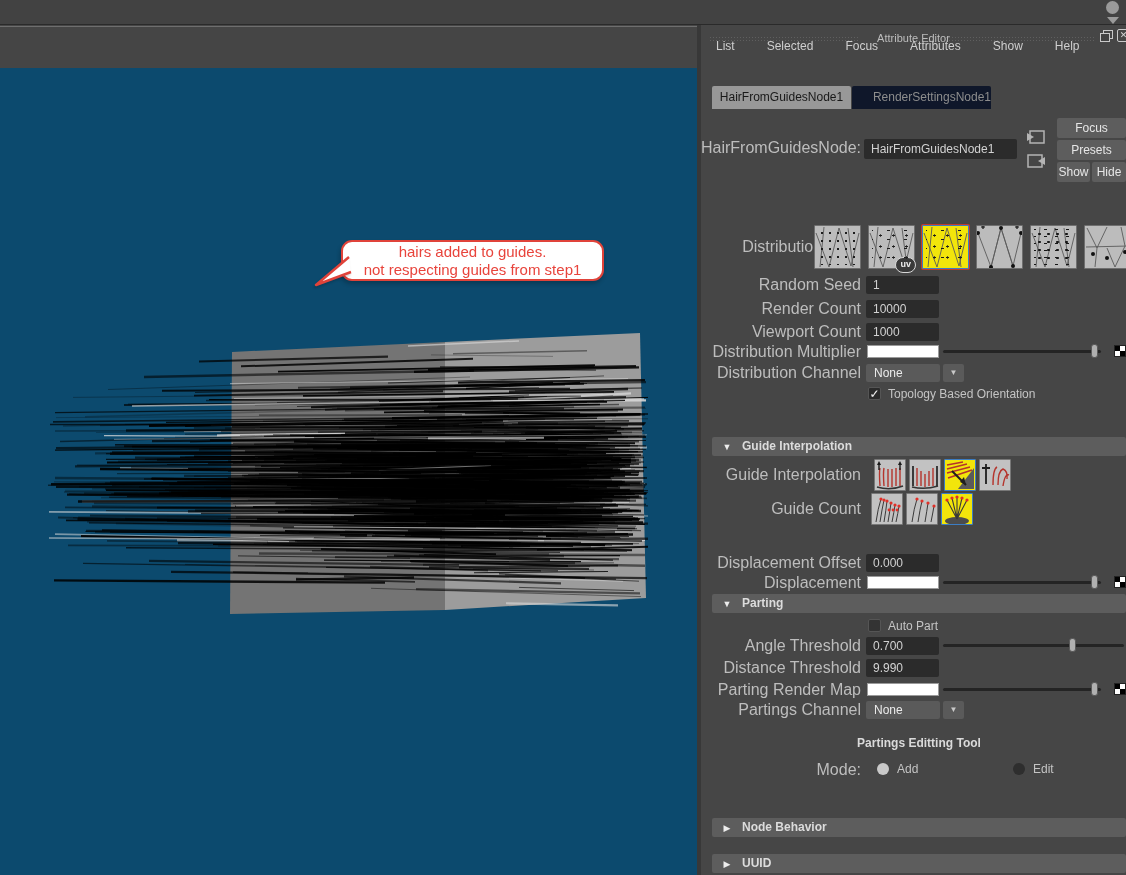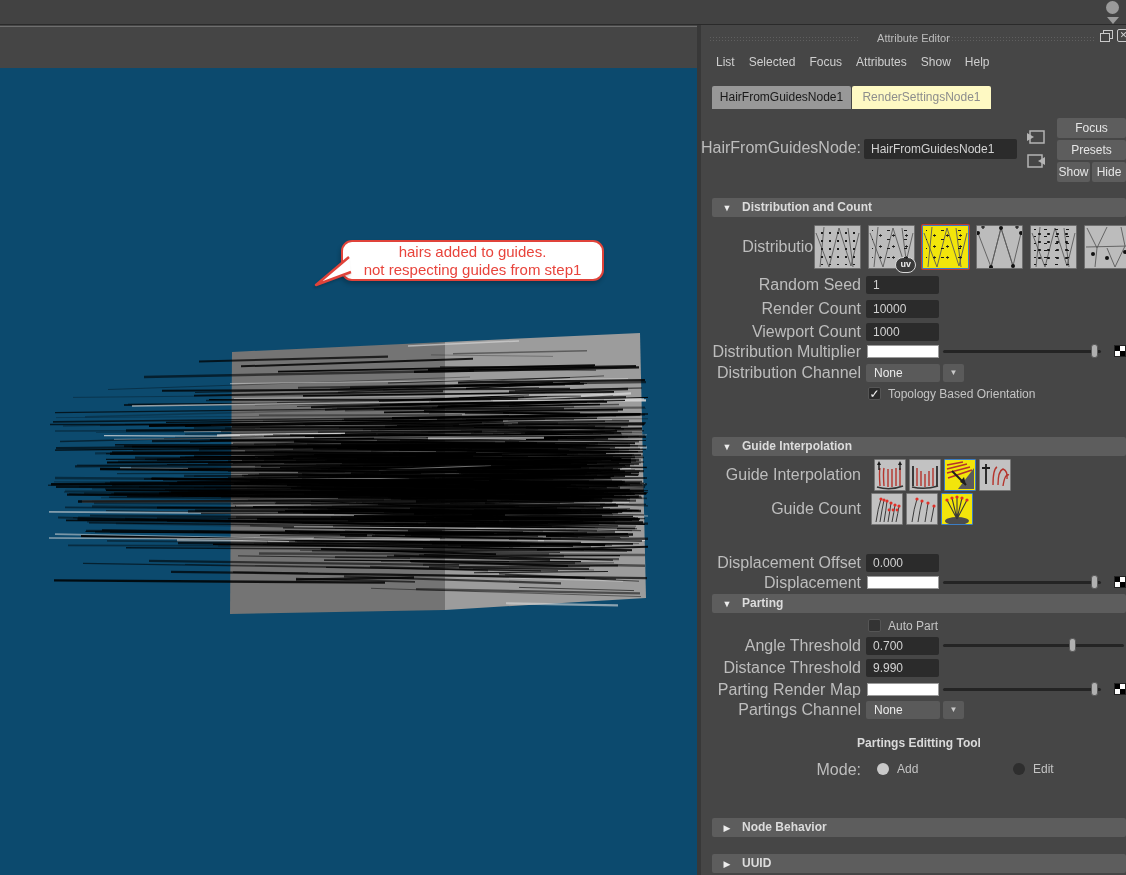--- a/index.html
+++ b/index.html
@@ -37,27 +37,27 @@
   .dotline { position:absolute; top:11px; height:7px;
     background-image:radial-gradient(#5f5f5f 0.8px, rgba(0,0,0,0) 1px); background-size:3px 3px; }
   .dot-l { left:8px; width:150px; }
   .dot-r { left:244px; width:150px; }
   .win-restore { position:absolute; left:399px; top:5px; width:12px; height:11px; }
   .win-restore::before { content:""; position:absolute; left:3px; top:0; width:8px; height:7px; border:1px solid #c9c9c9; }
   .win-restore::after { content:""; position:absolute; left:0; top:3px; width:8px; height:7px; border:1px solid #c9c9c9; background:#424242; }
   .win-close { position:absolute; left:416px; top:4px; width:13px; height:13px; border:1px solid #c9c9c9; border-radius:2px;
     color:#d5d5d5; font-size:9px; line-height:11px; text-align:center; }
 
-  .menu { position:absolute; left:15px; top:28px; height:18px; display:flex; gap:14px; }
+  .menu { position:absolute; left:15px; top:12px; height:18px; display:flex; gap:32px; }
   .menu span { font-size:12px; color:#cfcfcf; line-height:18px; cursor:default; }
 
   .tab { position:absolute; top:61px; height:23px; width:139px; text-align:center; font-size:12px; line-height:23px;
     border-radius:2px 2px 0 0; }
   .tab.active { left:11px; background:#989898; color:#191919; }
-  .tab.inactive { left:151px; background:#fef9c3; color:#8d8d8d; }
+  .tab.inactive { left:151px; background:#0f172a; color:#8d8d8d;text-align:right; }
 
   .btn { position:absolute; background:#5d5d5d; color:#e6e6e6; font-size:12px; text-align:center;
     border-radius:2px; border:none; line-height:20px; height:20px; cursor:default; }
   .btn-focus { left:356px; top:93px; width:69px; }
   .btn-presets { left:356px; top:115px; width:69px; }
   .btn-show { left:356px; top:137px; width:33px; }
   .btn-hide { left:391px; top:137px; width:34px; }
 
   .lbl { position:absolute; left:0; width:160px; text-align:right; font-size:16px; color:#bdbdbd; height:18px; line-height:18px; }
   .fld { position:absolute; left:165px; width:73px; height:18px; background:#2b2b2b; color:#d2d2d2;
@@ -859,23 +859,20 @@
       <svg width="22" height="18">
           <rect x="3" y="3" width="14" height="12" fill="none" stroke="#b4b4b4" stroke-width="1.5"></rect>
           <path d="M13,9 L20,5 L20,13 Z" fill="#b4b4b4"></path>
         </svg>
     </div>
     <button class="btn btn-focus">Focus</button>
     <button class="btn btn-presets">Presets</button>
     <button class="btn btn-show">Show</button>
     <button class="btn btn-hide">Hide</button>
 
-    <div class="sec" style="top:173px">
-      <span class="tri">▼</span><span>Distribution and Count</span>
-    </div>
 
     <div class="lbl" style="top:213px">Distribution Type</div>
     <div>
       <div class="tile dots-grid" style="left:113px;top:200px">
         <svg width="45" height="42">
             <path d="M1,7 L14,41 L24,2 L36,40 L44,7 M9,1 L5,41 M33,2 L38,41" stroke="#5a5a5a" stroke-width="0.9" fill="none"></path>
           </svg>
       </div>
       <div class="tile dots-rand" style="left:167px;top:200px">
         <svg width="45" height="42">

